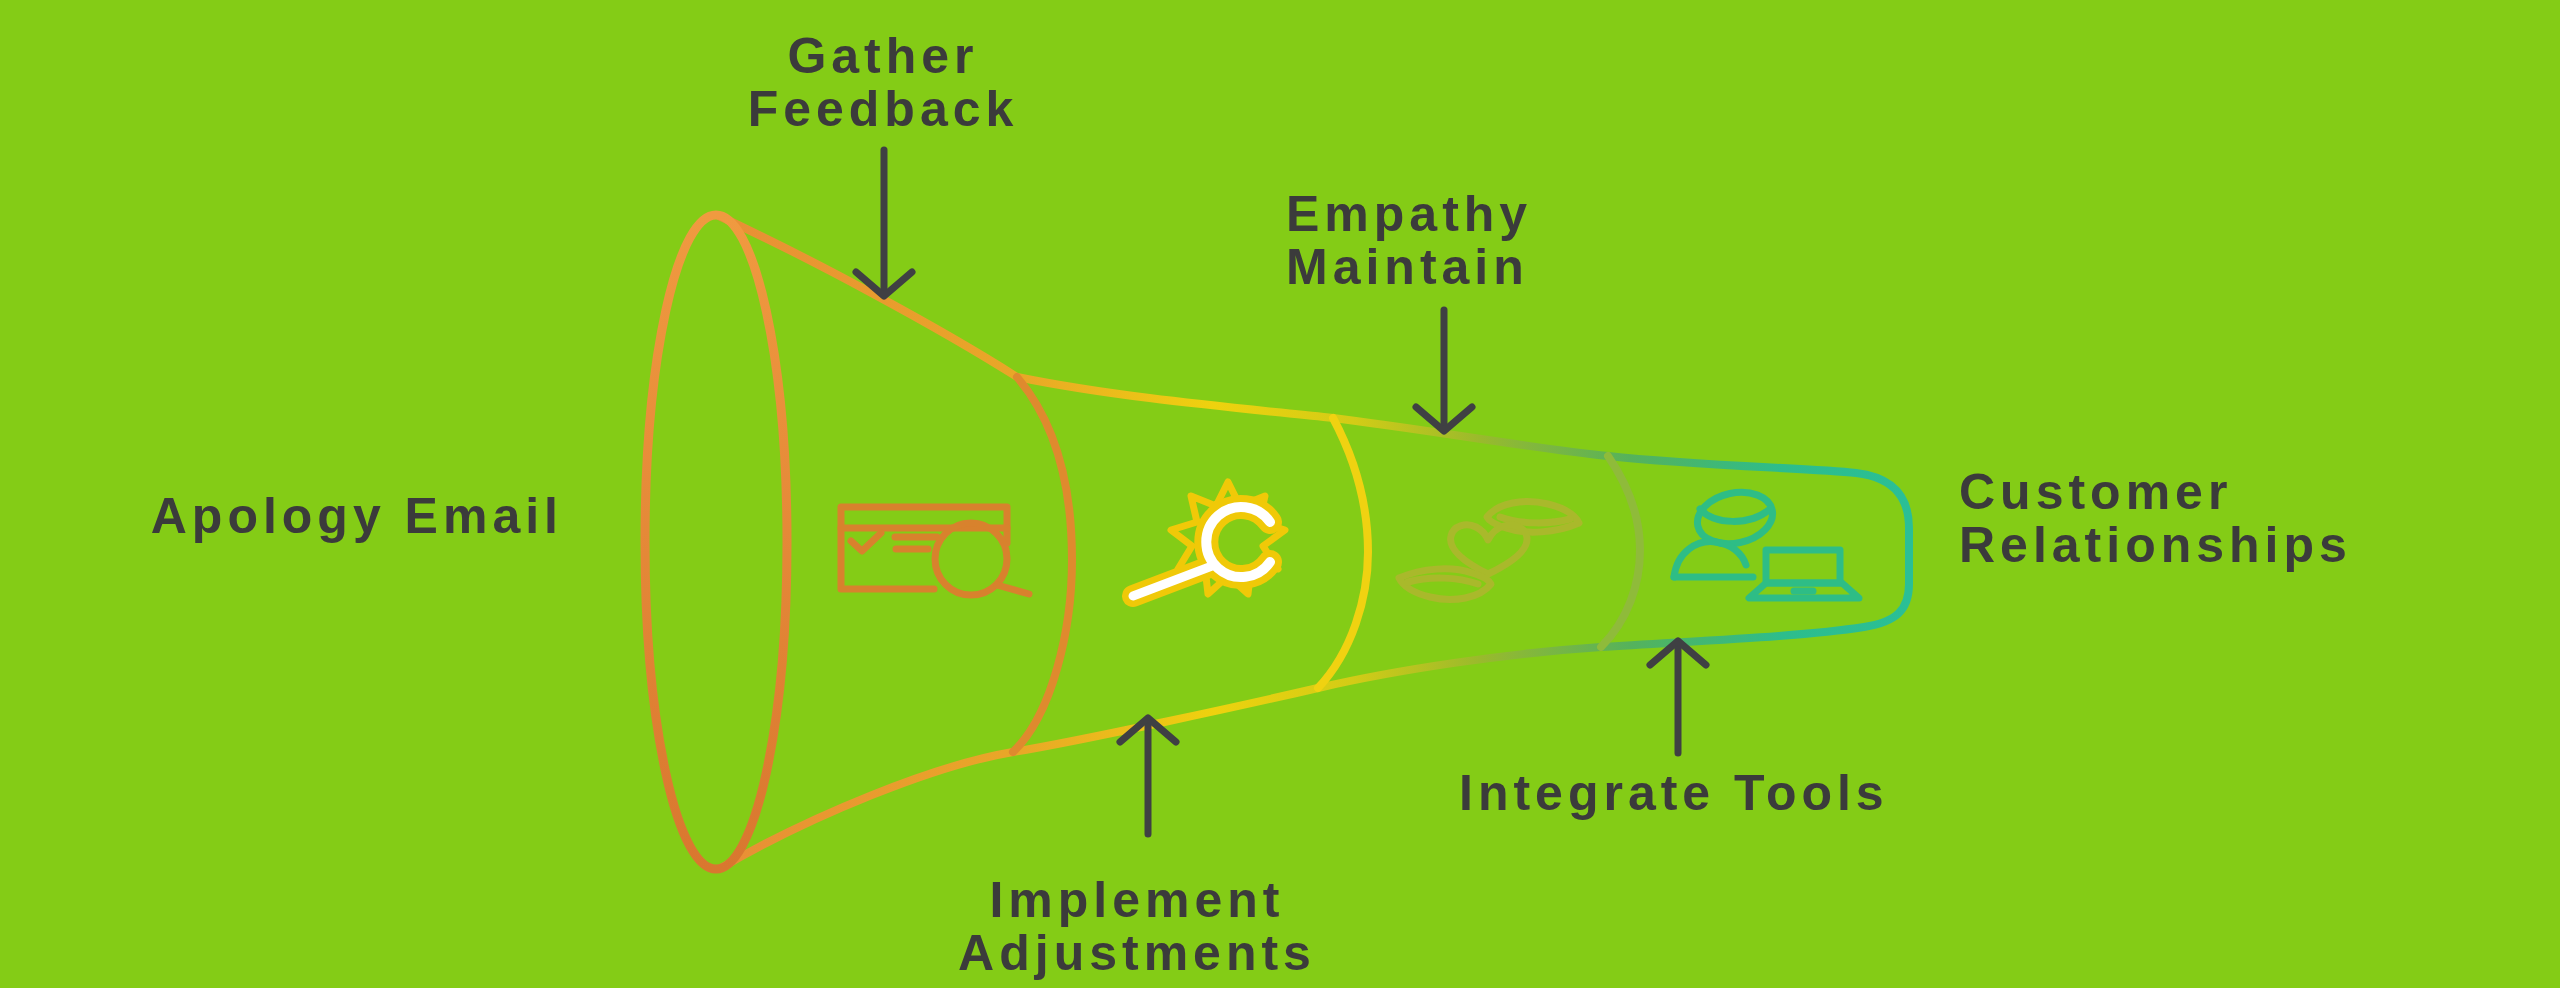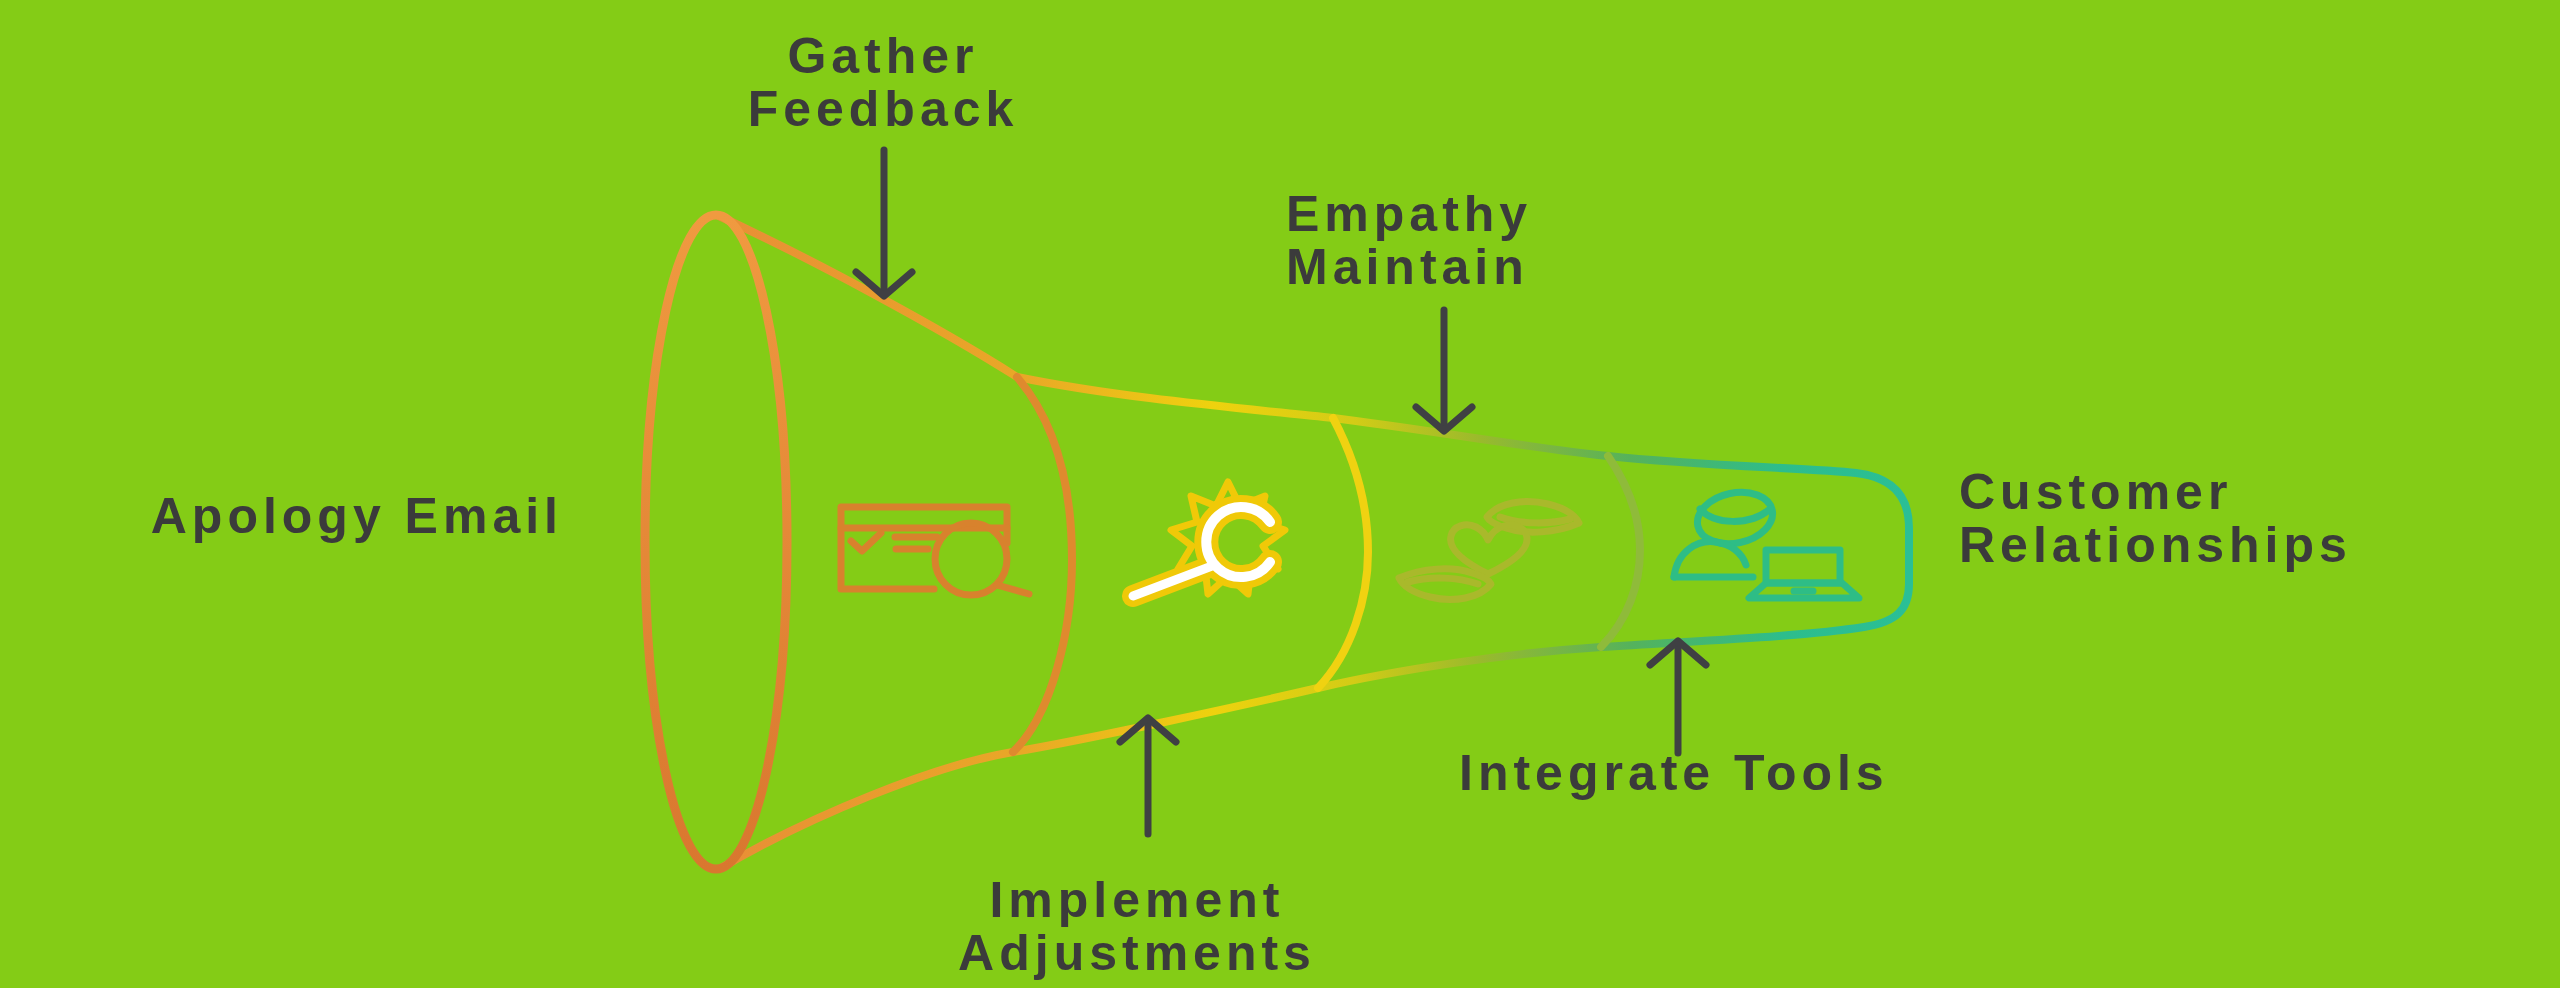--- a/index.html
+++ b/index.html
@@ -140,21 +140,21 @@
 
   <div class="lbl right" style="right:1997px; top:490px">
     <div>Apology Email</div>
   </div>
 
   <div class="lbl" style="left:1959px; top:466px">
     <div>Customer</div>
     <div>Relationships</div>
   </div>
 
-  <div class="lbl" style="left:1459px; top:747px">
+  <div class="lbl" style="left:1459px; top:767px">
     <div>Integrate Tools</div>
   </div>
 
   <div class="lbl center" style="left:1137px; top:874px">
     <div>Implement</div>
     <div>Adjustments</div>
   </div>
 
 </div>
 

